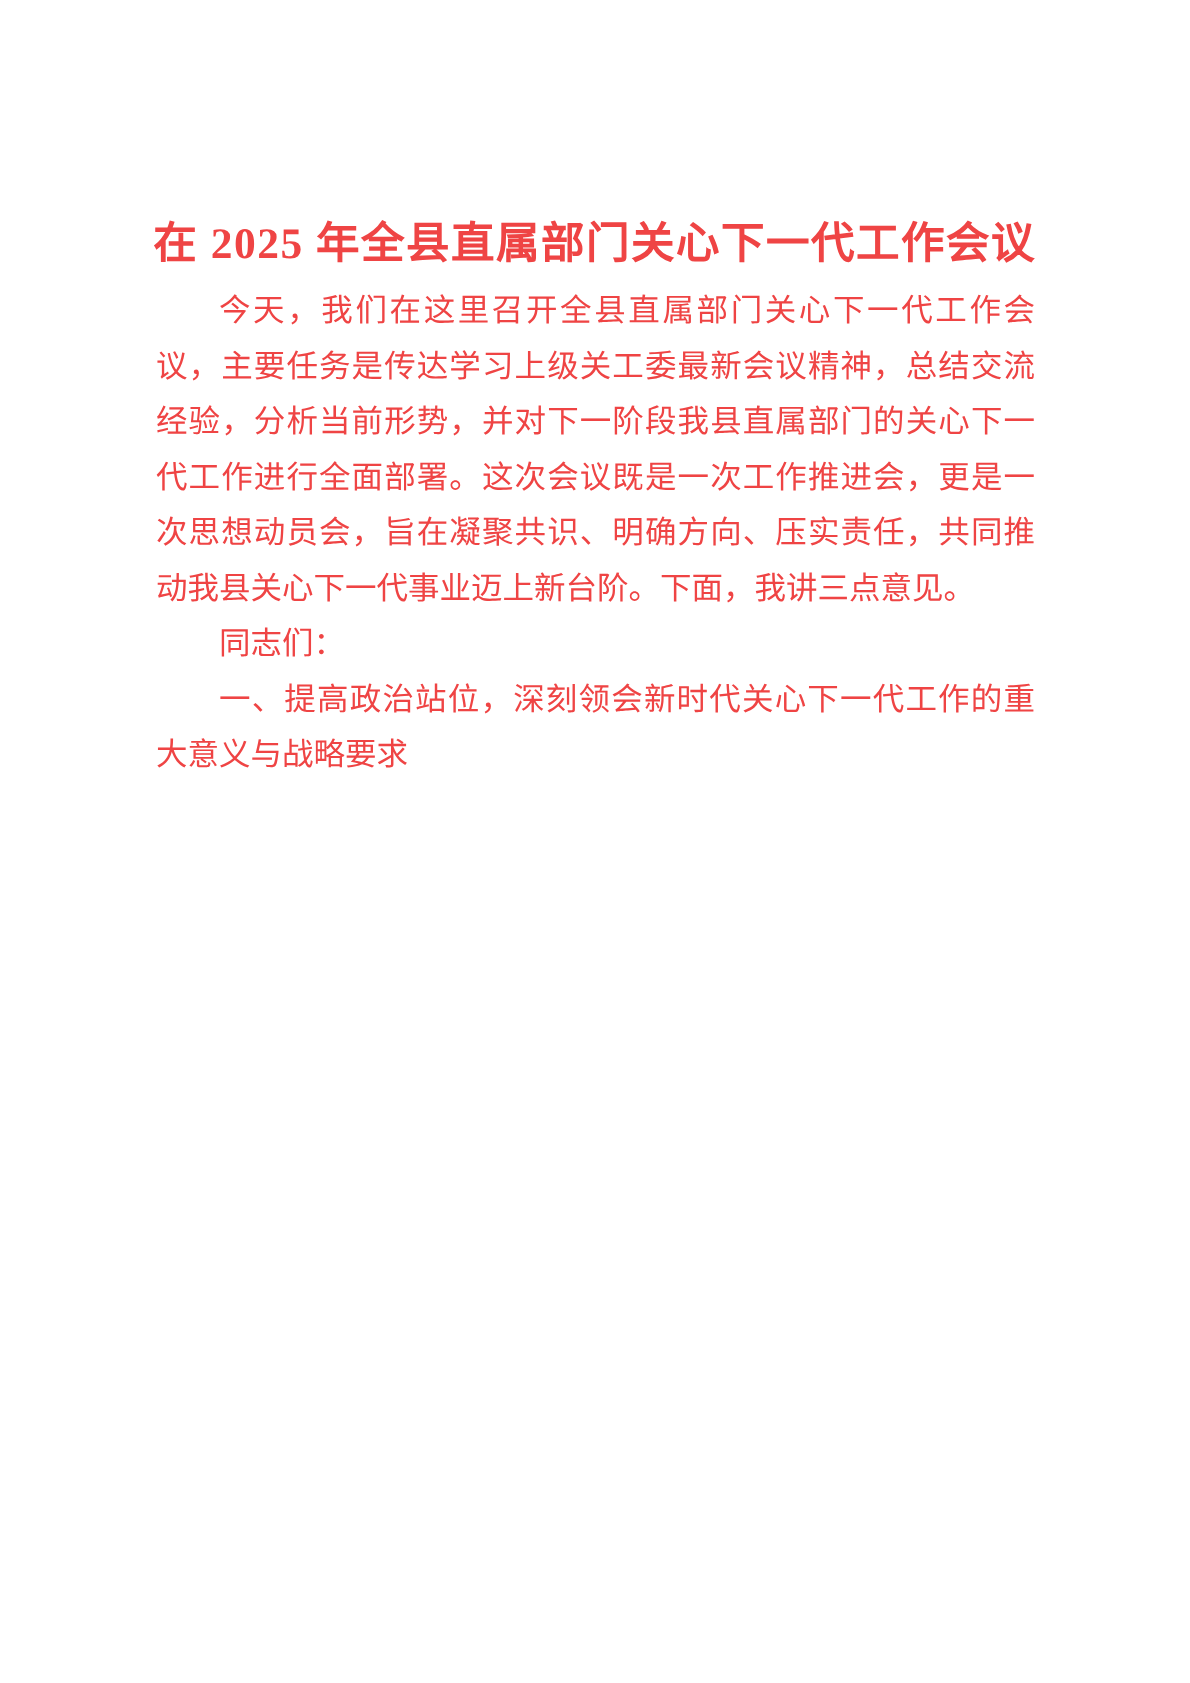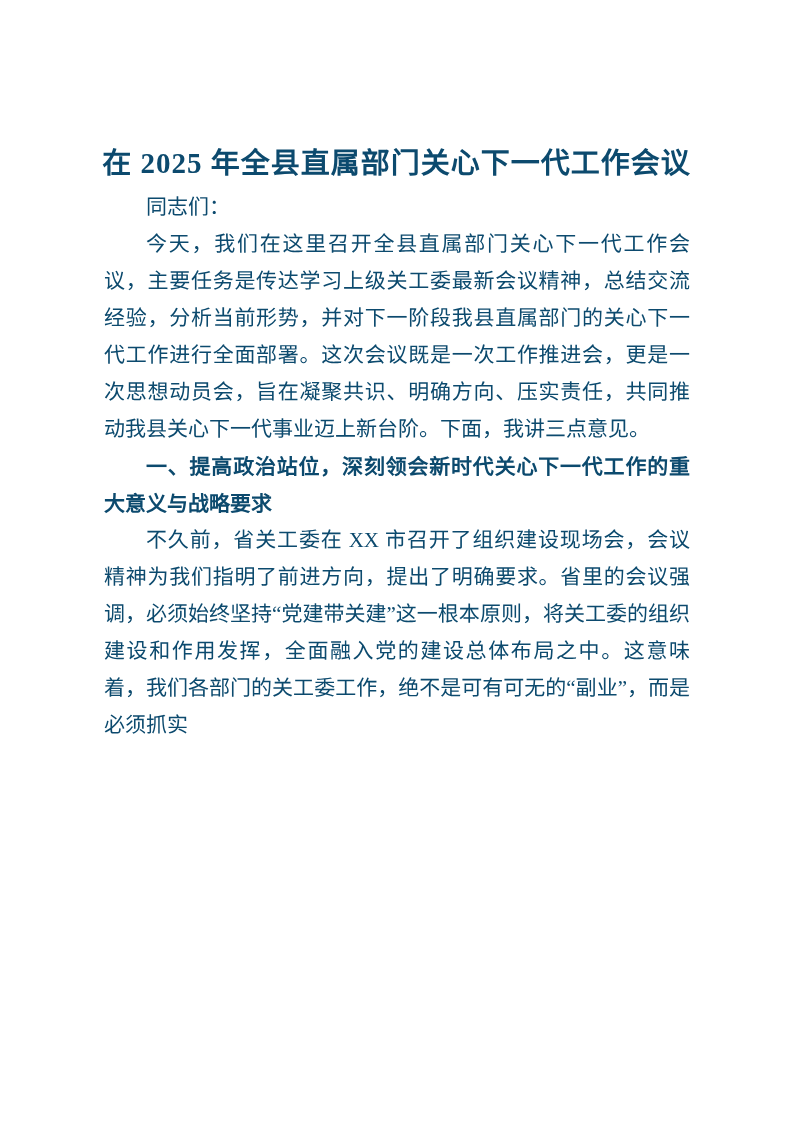--- a/index.html
+++ b/index.html
@@ -6,21 +6,21 @@
     margin: 0;
     padding: 0;
     background: #ffffff;
   }
   .page {
     position: relative;
     width: 793px;
     height: 1122px;
     background: #ffffff;
     overflow: hidden;
-    color: #0c4a6e;
+    color: #ef4444;
     font-family: "Liberation Serif", "DejaVu Serif", serif;
   }
   .doc-title {
     margin: 141px 90px 0 90px;
     font-size: 29px;
     line-height: 44px;
     font-weight: bold;
     text-align: center;
     letter-spacing: 1px;
   }
@@ -31,34 +31,33 @@
     text-align: justify;
   }
   .doc-body p {
     margin: 0;
     padding: 0;
     text-indent: 2em;
     word-break: break-all;
   }
   .doc-body p.section-heading {
     font-family: "Liberation Sans", "DejaVu Sans", sans-serif;
-    font-weight: bold;
+    font-weight: normal;
   }
 </style>
 </head>
 <body>
 
 <div class="page">
   <h1 class="doc-title">
     <span>在 2025 年全县直属部门关心下一代工作会议</span><br>
   </h1>
 
   <div class="doc-body">
+    <p>今天，我们在这里召开全县直属部门关心下一代工作会议，主要任务是传达学习上级关工委最新会议精神，总结交流经验，分析当前形势，并对下一阶段我县直属部门的关心下一代工作进行全面部署。这次会议既是一次工作推进会，更是一次思想动员会，旨在凝聚共识、明确方向、压实责任，共同推动我县关心下一代事业迈上新台阶。下面，我讲三点意见。</p>
+
     <p>同志们：</p>
-
-    <p>今天，我们在这里召开全县直属部门关心下一代工作会议，主要任务是传达学习上级关工委最新会议精神，总结交流经验，分析当前形势，并对下一阶段我县直属部门的关心下一代工作进行全面部署。这次会议既是一次工作推进会，更是一次思想动员会，旨在凝聚共识、明确方向、压实责任，共同推动我县关心下一代事业迈上新台阶。下面，我讲三点意见。</p>
 
     <p class="section-heading">一、提高政治站位，深刻领会新时代关心下一代工作的重大意义与战略要求</p>
 
 
-    <p>不久前，省关工委在 XX 市召开了组织建设现场会，会议精神为我们指明了前进方向，提出了明确要求。省里的会议强调，必须始终坚持“党建带关建”这一根本原则，将关工委的组织建设和作用发挥，全面融入党的建设总体布局之中。这意味着，我们各部门的关工委工作，绝不是可有可无的“副业”，而是必须抓实</p>
   </div>
 </div>
 
 </body></html>

